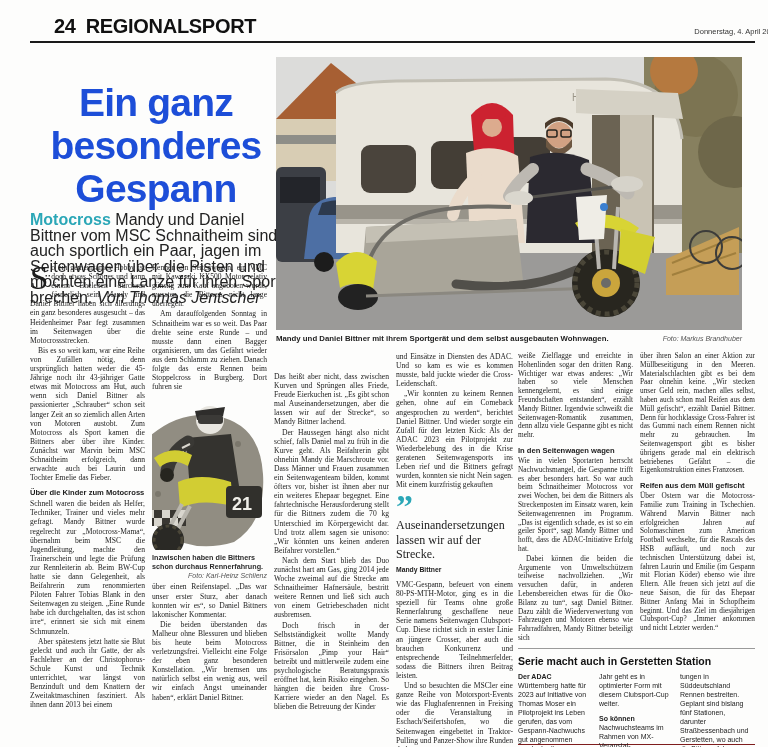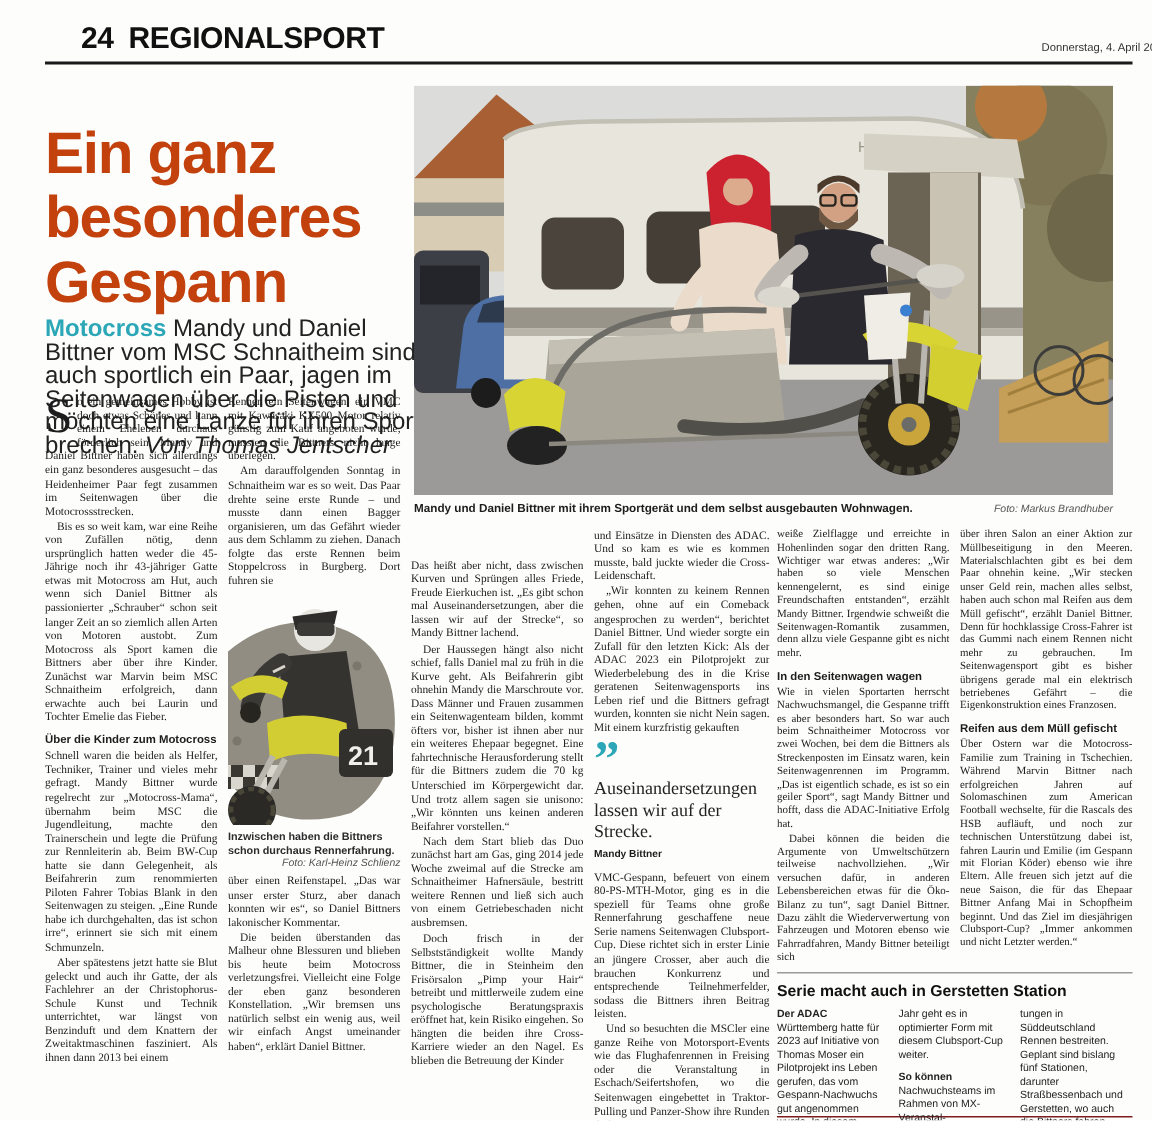--- a/index.html
+++ b/index.html
@@ -9,21 +9,21 @@
   .masthead{position:absolute;left:30px;top:10px;width:725px;height:28px;margin-left:24px;}
   .mast-left{position:absolute;left:0;bottom:0;font-family:"Liberation Sans",sans-serif;
              font-weight:bold;font-size:20px;letter-spacing:-0.3px;color:#111;}
   .mast-left .pageno{margin-right:10px;}
   .mast-date{position:absolute;right:0;bottom:2px;font-family:Liberation Sans, sans-serif;
              font-size:7.5px;color:#333;}
   .mast-rule{position:absolute;left:30px;top:41px;width:725px;height:2px;background:#1a1a1a;}
   
   .headline{position:absolute;left:30px;top:55px;width:252px;
             font-family:"Liberation Sans",sans-serif;font-weight:bold;
-            font-size:39px;line-height:43px;letter-spacing:-0.8px;color:#c2410c;}
+            font-size:39px;line-height:43px;letter-spacing:-0.8px;color:#1d4ed8;text-align:center;}
   .lead{position:absolute;left:30px;top:196px;width:250px;
         font-family:"Liberation Sans",sans-serif;font-size:16px;line-height:15.6px;color:#222;}
   .kicker{font-weight:bold;color:#2ba7b7;}
   .byline{font-style:italic;}
   
   .col{position:absolute;overflow:hidden;font-size:7.6px;line-height:9.1px;
        text-align:justify;hyphens:auto;}
   .col p{margin:0;}
   .col p + p{text-indent:8px;margin-top:1px;}
   .c1{left:30px;top:263px;width:115px;height:484px;}

